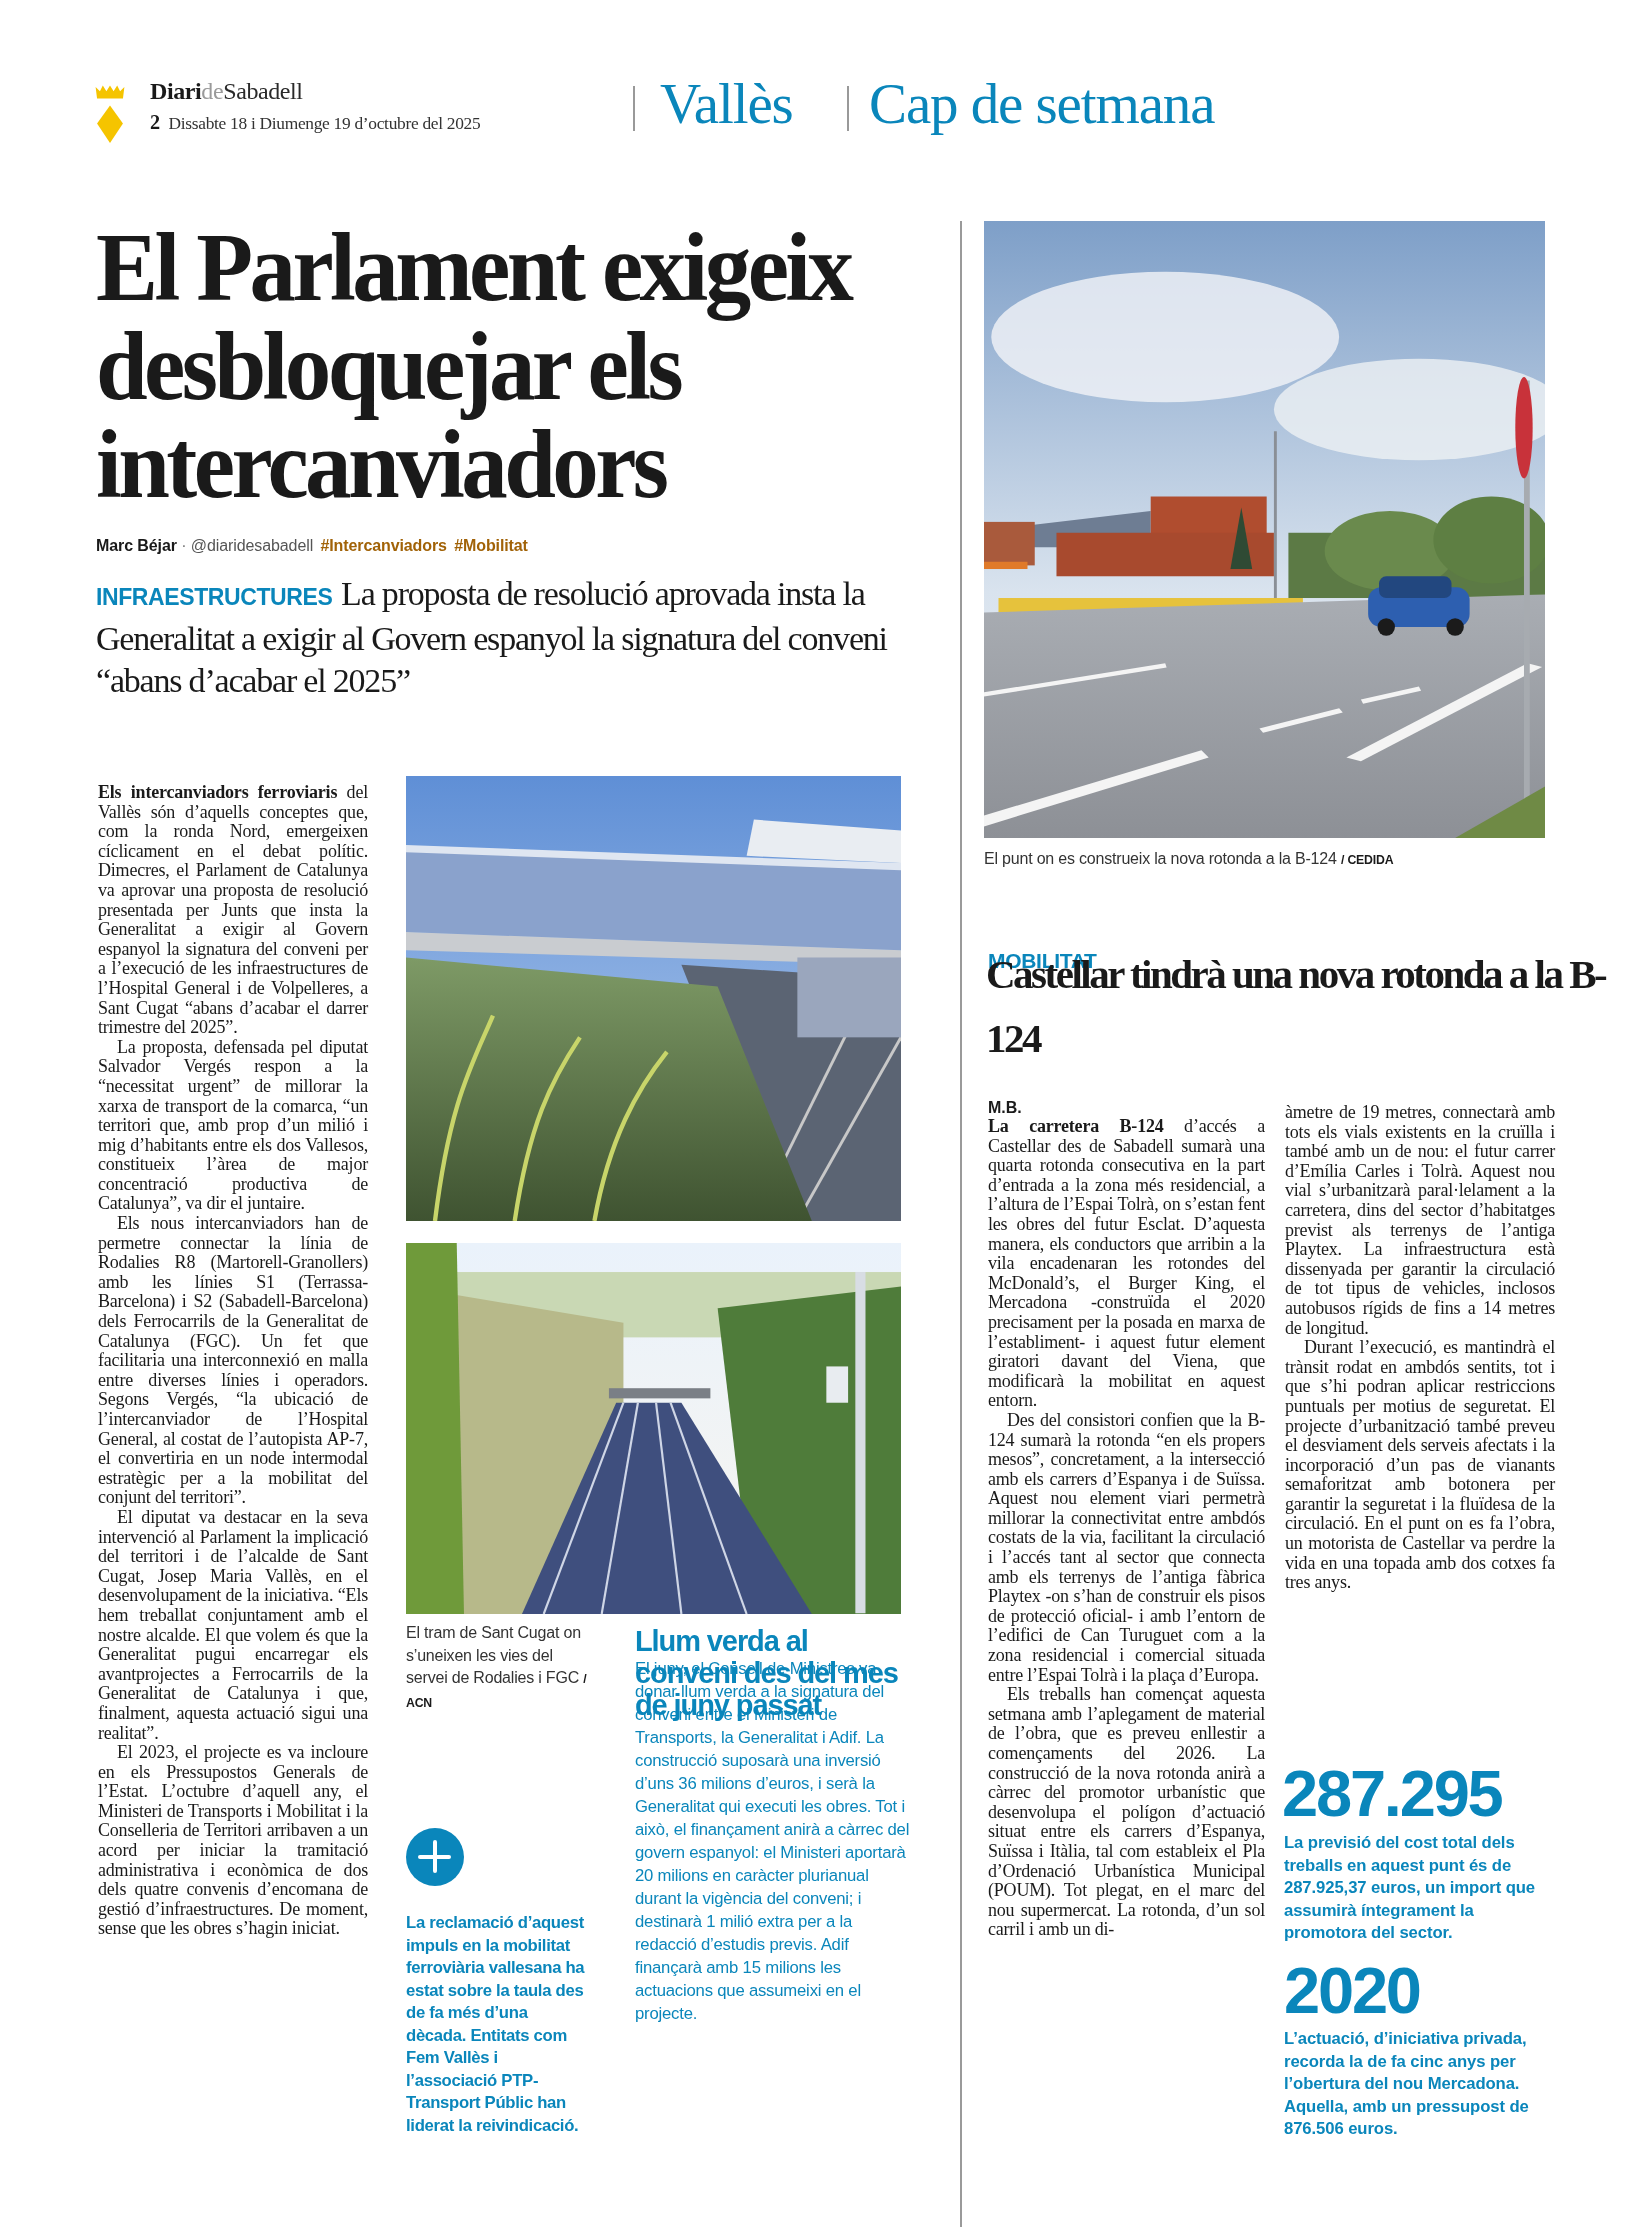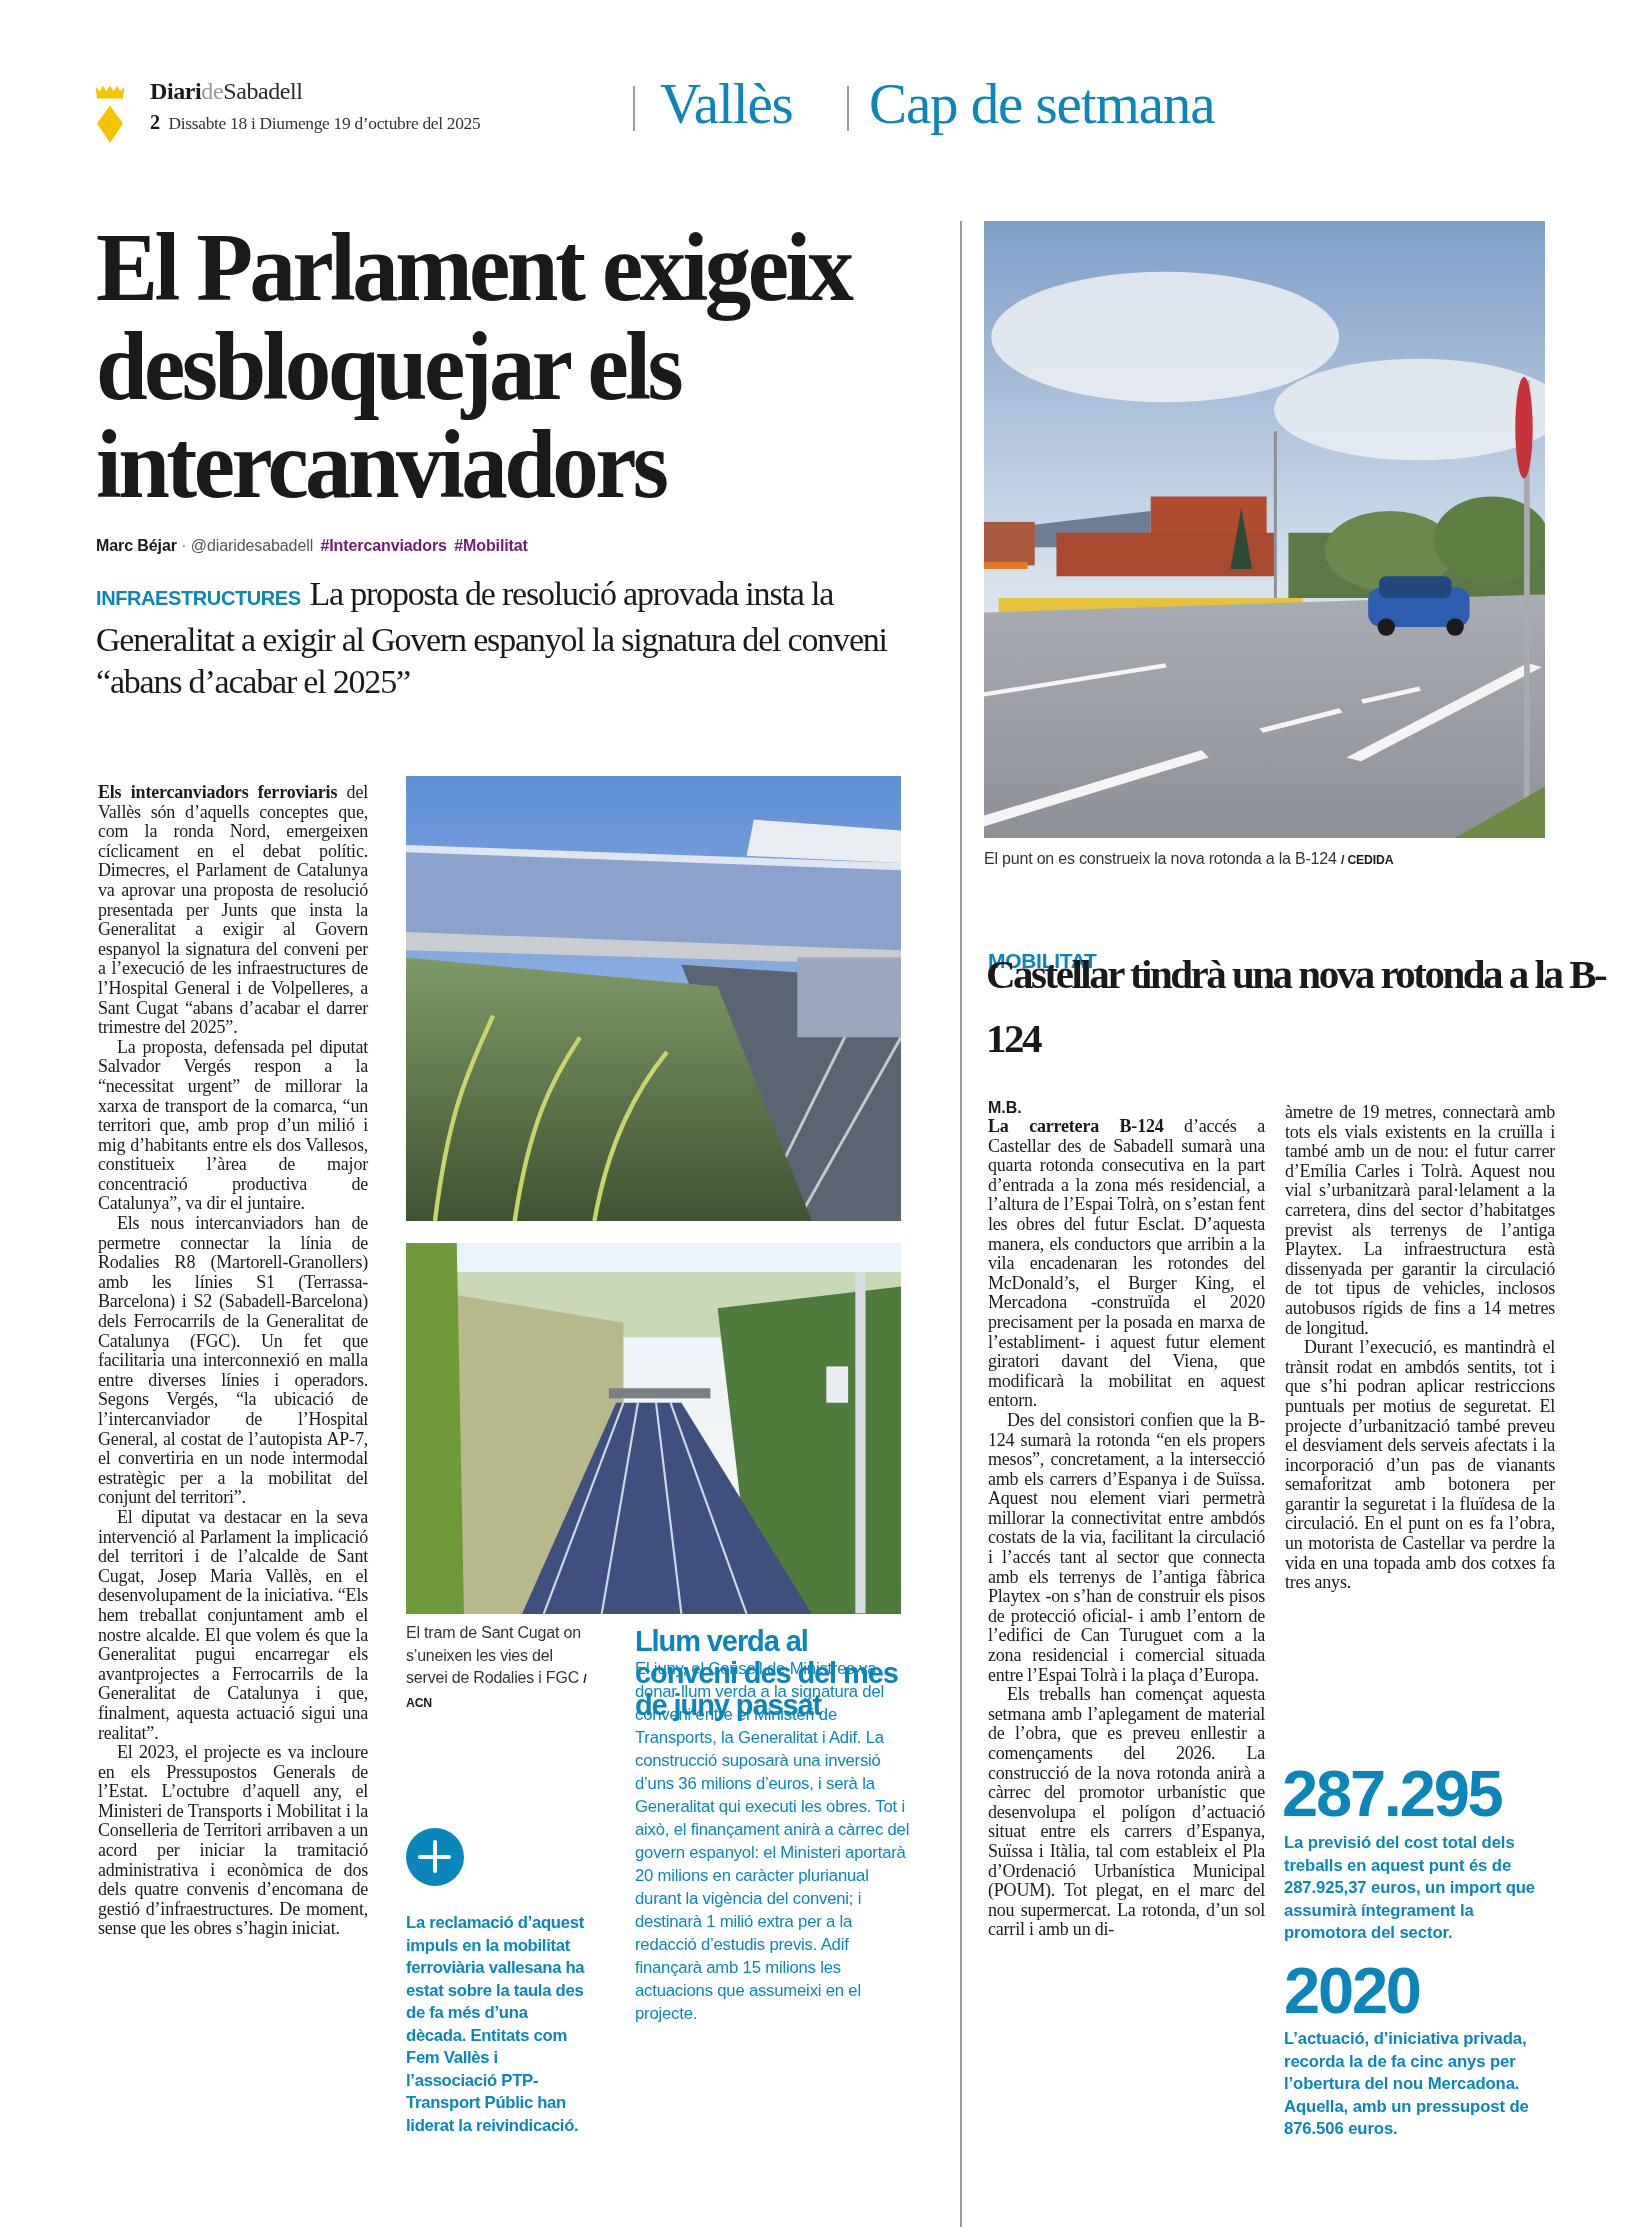--- a/index.html
+++ b/index.html
@@ -18,23 +18,23 @@
   .dateline .pg { font-weight: 700; font-size: 20.3px; margin-right: 8.7px; color:#1a1a1a; }
   .sec-bar { top: 86px; width: 1.5px; height: 45px; background: #999; }
   .section { top: 75px; font-size: 57px; color: #0a86bb; letter-spacing: -1.1px; line-height: 1; text-align: center; }
 
   
   .headline { left: 96px; top: 218px; width: 812px; font-size: 93px; line-height: 94px; font-weight: 700; letter-spacing: -3.6px; transform: scaleY(1.05); transform-origin: top left; }
   .byline { left: 96px; top: 537px; font-size: 16px; letter-spacing: -0.1px; }
   .byline .author { font-weight: 700; color: #1a1a1a; }
   .byline .dot { color: #777; margin: 0 4.4px; }
   .byline .handle { color: #555; }
-  .byline .tag { color: #701a75; font-weight: 700; margin-left: 7.3px; }
+  .byline .tag { color: #a16207; font-weight: 700; margin-left: 7.3px; }
   .subhead { left: 96px; top: 573px; width: 827px; font-size: 34px; line-height: 42px; letter-spacing: -1.2px; }
-  .subhead .kicker { font-family: "Liberation Sans", "DejaVu Sans", sans-serif; font-weight: 700; color: #0a86bb; font-size: 20px; letter-spacing: -0.4px; margin-right: 8.7px; }
+  .subhead .kicker { font-family: "Liberation Sans", "DejaVu Sans", sans-serif; font-weight: 700; color: #0a86bb; font-size: 23px; letter-spacing: -0.4px; margin-right: 8.7px; }
 
   .col { font-size: 18px; line-height: 19.6px; text-align: justify; hyphens: manual; letter-spacing: -0.2px; }
   .col p { margin: 0; text-indent: 19px; }
   .col p.first { text-indent: 0; }
   .col b { font-weight: 700; }
   .col-left { left: 98px; top: 783px; width: 270px; }
 
   .photo { overflow: hidden; }
   .caption { font-size: 16px; line-height: 22.5px; color: #333; letter-spacing: -0.2px; }
   .caption .credit { font-weight: 700; font-size: 12.3px; color: #1a1a1a; }

